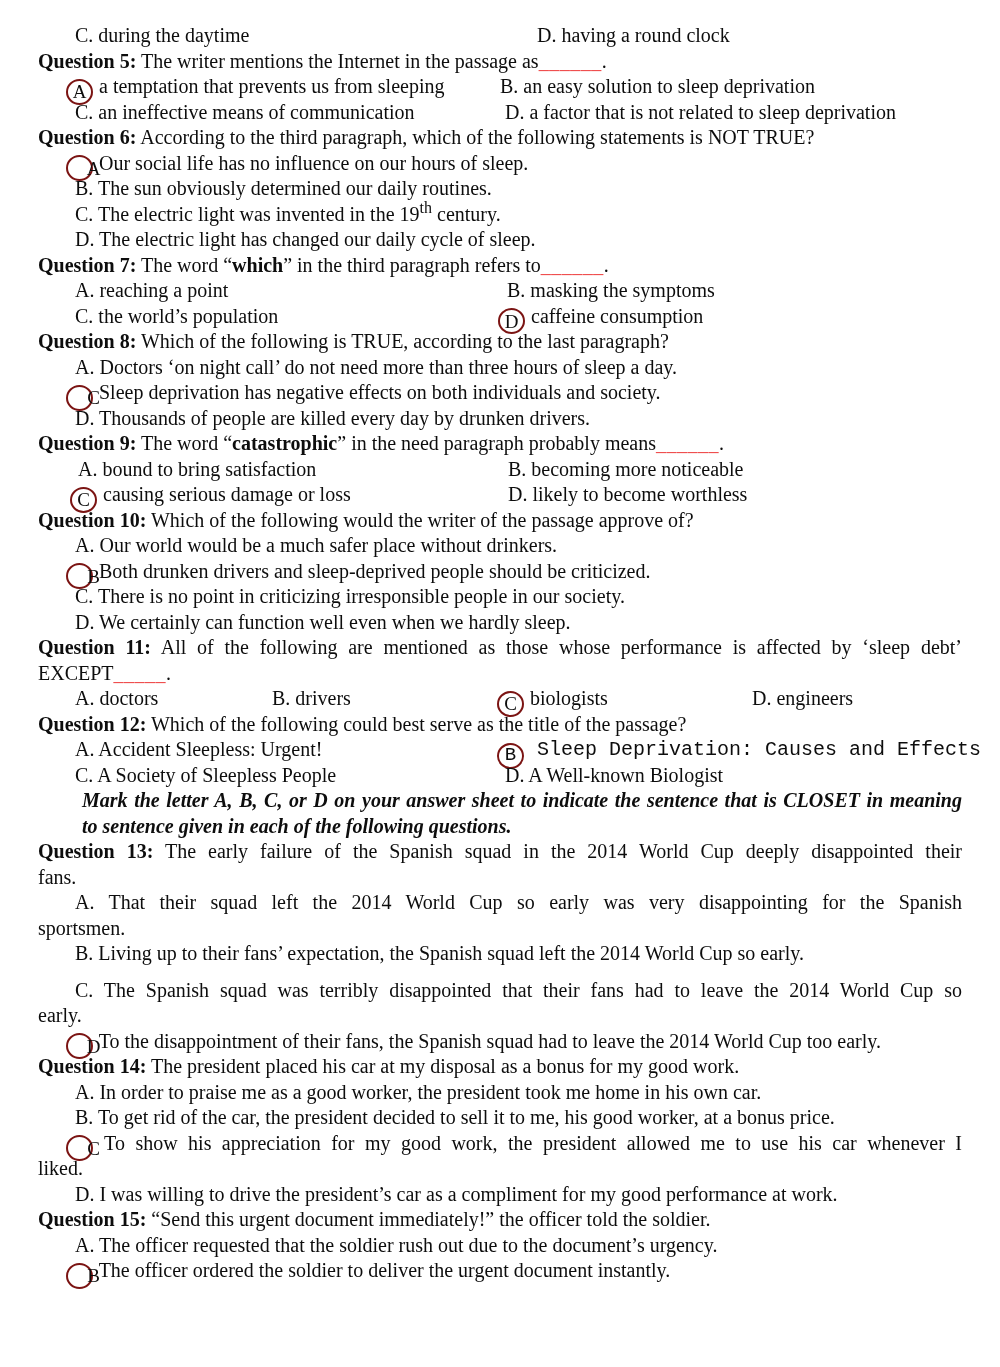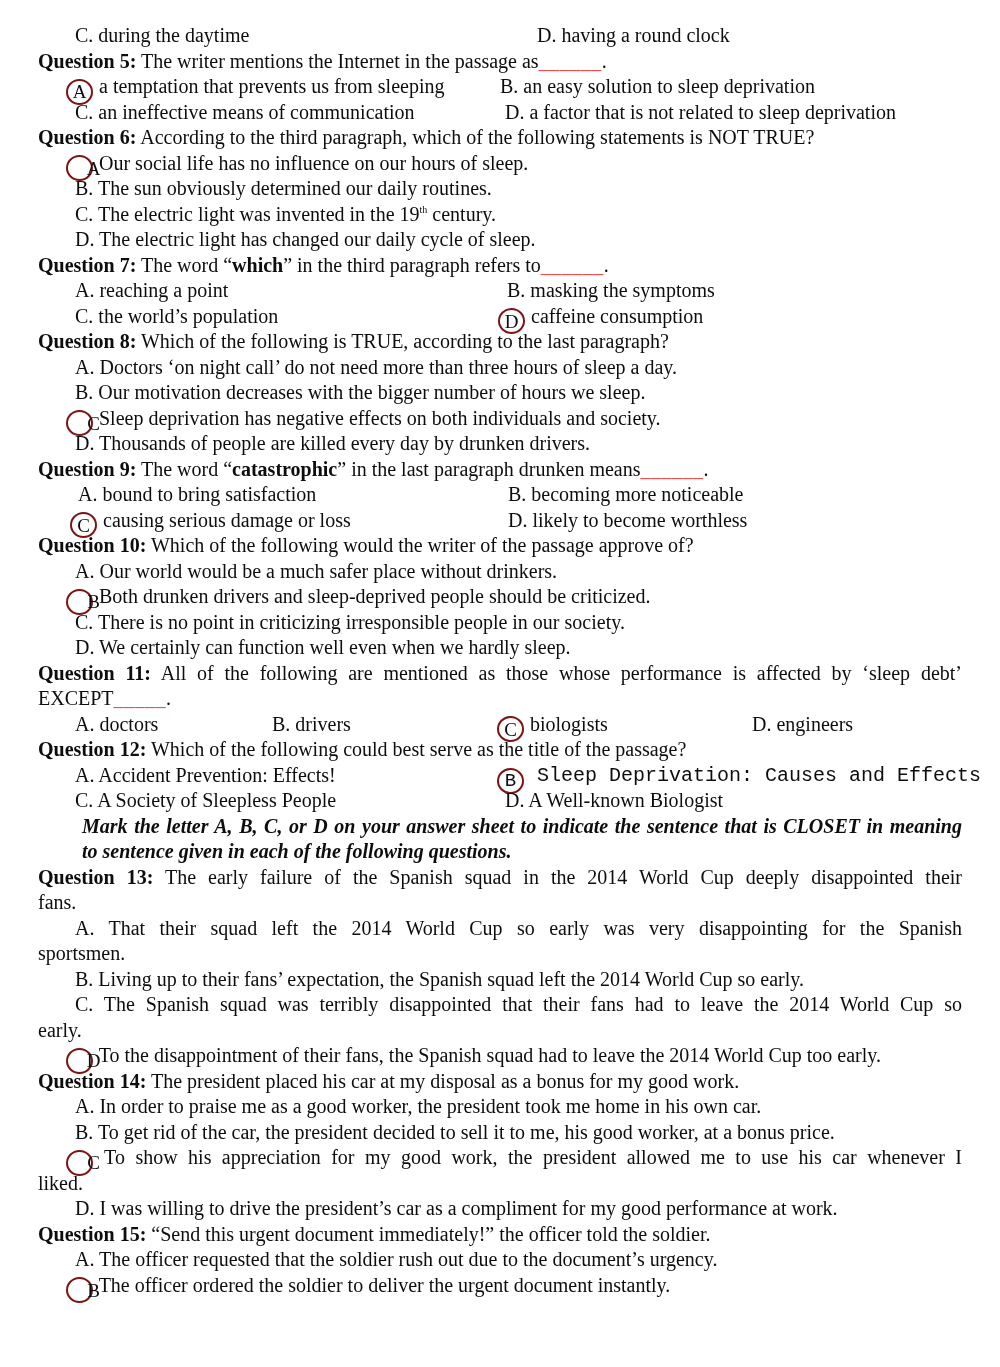--- a/index.html
+++ b/index.html
@@ -37,21 +37,21 @@
     top: 0;
     white-space: nowrap;
   }
   .bold { font-weight: bold; }
   .italic { font-style: italic; margin-left: 44px; }
   .blank {
     color: #ef4444;
     letter-spacing: 0.5px;
   }
   sup {
-    font-size: 10px;
+    font-size: 16px;
     line-height: 0;
   }
   .circle {
     display: inline-flex;
     align-items: center;
     justify-content: center;
     box-sizing: border-box;
     width: 27px;
     height: 26px;
     border: 2.5px solid #7b1413;
@@ -97,26 +97,25 @@
         <span class="col" style="left: 469px;"><span>B. masking the symptoms</span></span>
       </div>
       <div class="line cols">
         <span class="col" style="left: 37px;"><span>C. the world’s population</span></span>
         <span class="col" style="left: 460px;"><span class="circle">D</span><span> caffeine consumption</span></span>
       </div>
     </div>
     <div class="block">
       <div class="line"><span class="bold">Question 8:</span><span> Which of the following is TRUE, according to the last paragraph?</span></div>
       <div class="line" style="text-indent: 37px;"><span>A. Doctors ‘on night call’ do not need more than three hours of sleep a day.</span></div>
-      <div class="line" style="text-indent: 37px;"><span>B. Our motivation decreases with the bigger number of hours we sleep.</span></div>
       <div class="line" style="text-indent: 28px;"><span class="circle">C</span><span> Sleep deprivation has negative effects on both individuals and society.</span></div>
       <div class="line" style="text-indent: 37px;"><span>D. Thousands of people are killed every day by drunken drivers.</span></div>
     </div>
     <div class="block">
-      <div class="line"><span class="bold">Question 9:</span><span> The word “</span><span class="bold">catastrophic</span><span>” in the last paragraph drunken means</span><span class="blank">______</span><span>.</span></div>
+      <div class="line"><span class="bold">Question 9:</span><span> The word “</span><span class="bold">catastrophic</span><span>” in the need paragraph probably means</span><span class="blank">______</span><span>.</span></div>
       <div class="line cols">
         <span class="col" style="left: 40px;"><span>A. bound to bring satisfaction</span></span>
         <span class="col" style="left: 470px;"><span>B. becoming more noticeable</span></span>
       </div>
       <div class="line cols">
         <span class="col" style="left: 32px;"><span class="circle">C</span><span> causing serious damage or loss</span></span>
         <span class="col" style="left: 470px;"><span>D. likely to become worthless</span></span>
       </div>
     </div>
     <div class="block">
@@ -132,39 +131,39 @@
       <div class="line cols">
         <span class="col" style="left: 37px;"><span>A. doctors</span></span>
         <span class="col" style="left: 234px;"><span>B. drivers</span></span>
         <span class="col" style="left: 459px;"><span class="circle">C</span><span> biologists</span></span>
         <span class="col" style="left: 714px;"><span>D. engineers</span></span>
       </div>
     </div>
     <div class="block">
       <div class="line"><span class="bold">Question 12:</span><span> Which of the following could best serve as the title of the passage?</span></div>
       <div class="line cols">
-        <span class="col" style="left: 37px;"><span>A. Accident Prevention: Effects!</span></span>
+        <span class="col" style="left: 37px;"><span>A. Accident Sleepless: Urgent!</span></span>
         <span class="col" style="left: 459px; font-family: Liberation Mono, monospace;"><span class="circle">B</span><span> Sleep Deprivation: Causes and Effects</span></span>
       </div>
       <div class="line cols">
         <span class="col" style="left: 37px;"><span>C. A Society of Sleepless People</span></span>
         <span class="col" style="left: 467px;"><span>D. A Well-known Biologist</span></span>
       </div>
     </div>
     <div class="block">
       <div class="line stretch"><span class="bold italic">Mark the letter A, B, C, or D on your answer sheet to indicate the sentence that is CLOSET in meaning</span></div>
       <div class="line"><span class="bold italic">to sentence given in each of the following questions.</span></div>
     </div>
     <div class="block">
       <div class="line stretch"><span class="bold">Question 13:</span><span> The early failure of the Spanish squad in the 2014 World Cup deeply disappointed their</span></div>
       <div class="line"><span>fans.</span></div>
       <div class="line stretch" style="text-indent: 37px;"><span>A. That their squad left the 2014 World Cup so early was very disappointing for the Spanish</span></div>
       <div class="line"><span>sportsmen.</span></div>
       <div class="line" style="text-indent: 37px;"><span>B. Living up to their fans’ expectation, the Spanish squad left the 2014 World Cup so early.</span></div>
-      <div class="line stretch" style="text-indent: 37px;"><span>C. The Spanish squad was terribly disappointed that their fans had to leave the 2014 World Cup so</span></div>
+      <div class="line stretch" style="text-indent: 37px; margin-top: 11px;"><span>C. The Spanish squad was terribly disappointed that their fans had to leave the 2014 World Cup so</span></div>
       <div class="line"><span>early.</span></div>
       <div class="line" style="text-indent: 28px;"><span class="circle">D</span><span> To the disappointment of their fans, the Spanish squad had to leave the 2014 World Cup too early.</span></div>
     </div>
     <div class="block">
       <div class="line"><span class="bold">Question 14:</span><span> The president placed his car at my disposal as a bonus for my good work.</span></div>
       <div class="line" style="text-indent: 37px;"><span>A. In order to praise me as a good worker, the president took me home in his own car.</span></div>
       <div class="line" style="text-indent: 37px;"><span>B. To get rid of the car, the president decided to sell it to me, his good worker, at a bonus price.</span></div>
       <div class="line stretch" style="text-indent: 28px;"><span class="circle">C</span><span> To show his appreciation for my good work, the president allowed me to use his car whenever I</span></div>
       <div class="line"><span>liked.</span></div>
       <div class="line" style="text-indent: 37px;"><span>D. I was willing to drive the president’s car as a compliment for my good performance at work.</span></div>

